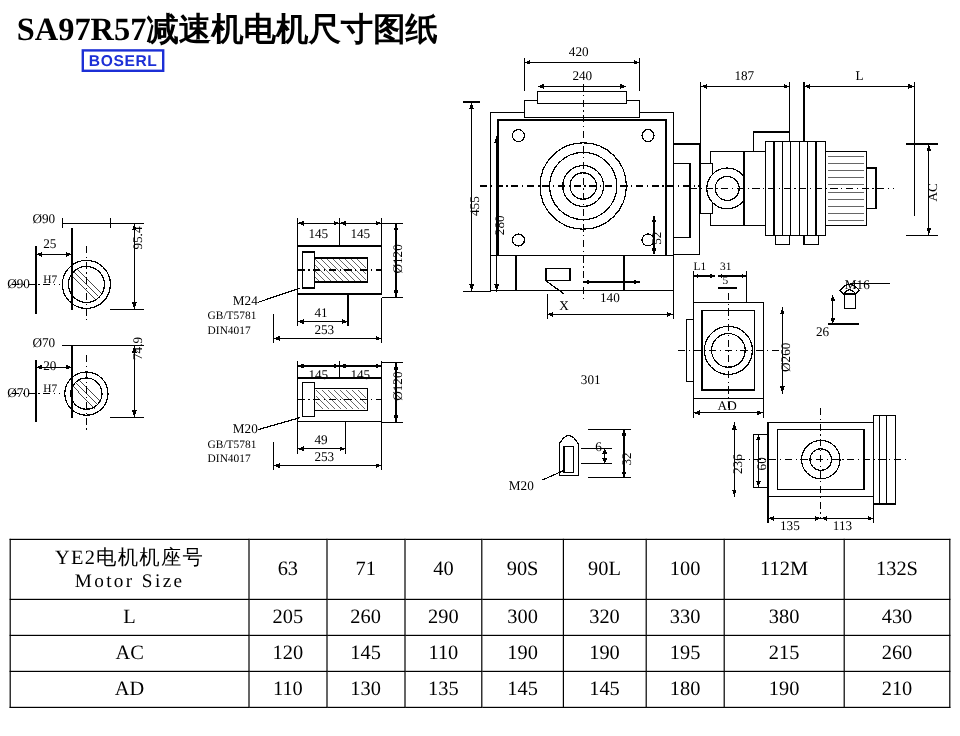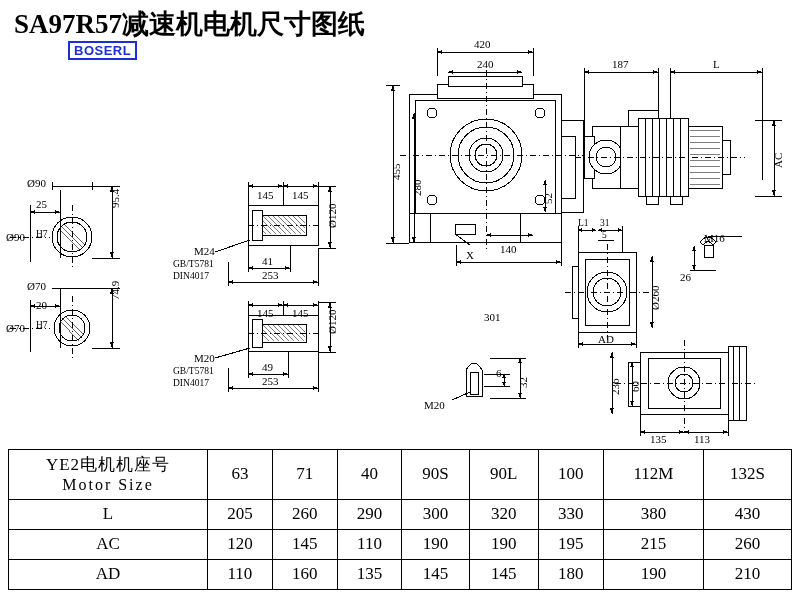--- a/index.html
+++ b/index.html
@@ -488,21 +488,21 @@
         <td>110</td>
         <td>190</td>
         <td>190</td>
         <td>195</td>
         <td>215</td>
         <td>260</td>
       </tr>
       <tr>
         <td class="rowhead">AD</td>
         <td>110</td>
-        <td>160</td>
+        <td>130</td>
         <td>135</td>
         <td>145</td>
         <td>145</td>
         <td>180</td>
         <td>190</td>
         <td>210</td>
       </tr>
     </tbody>
   </table>
 

